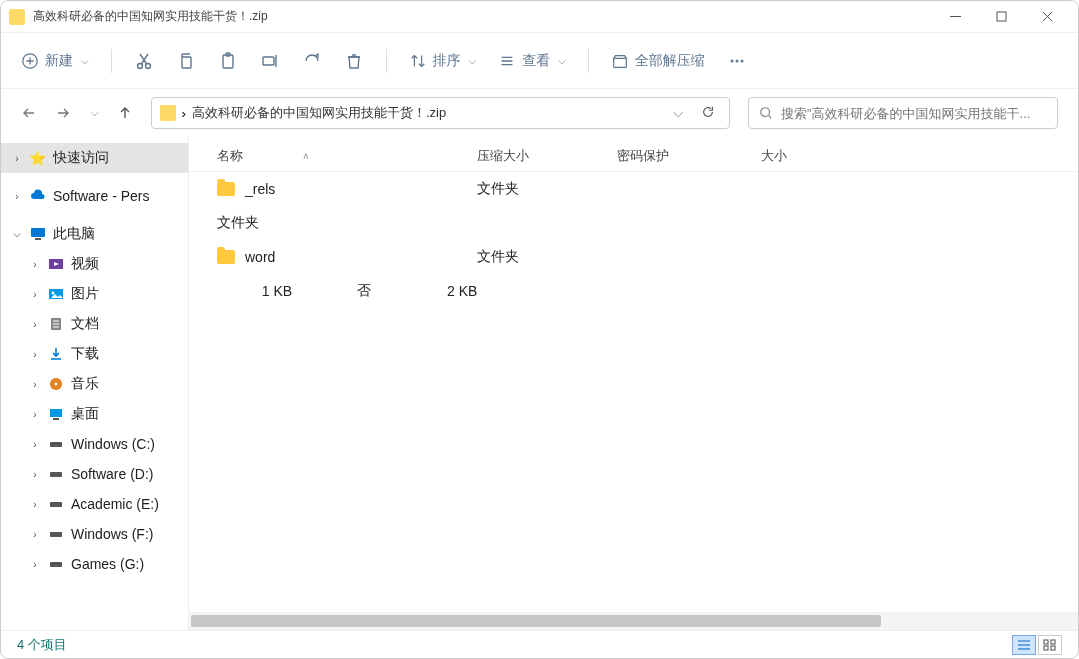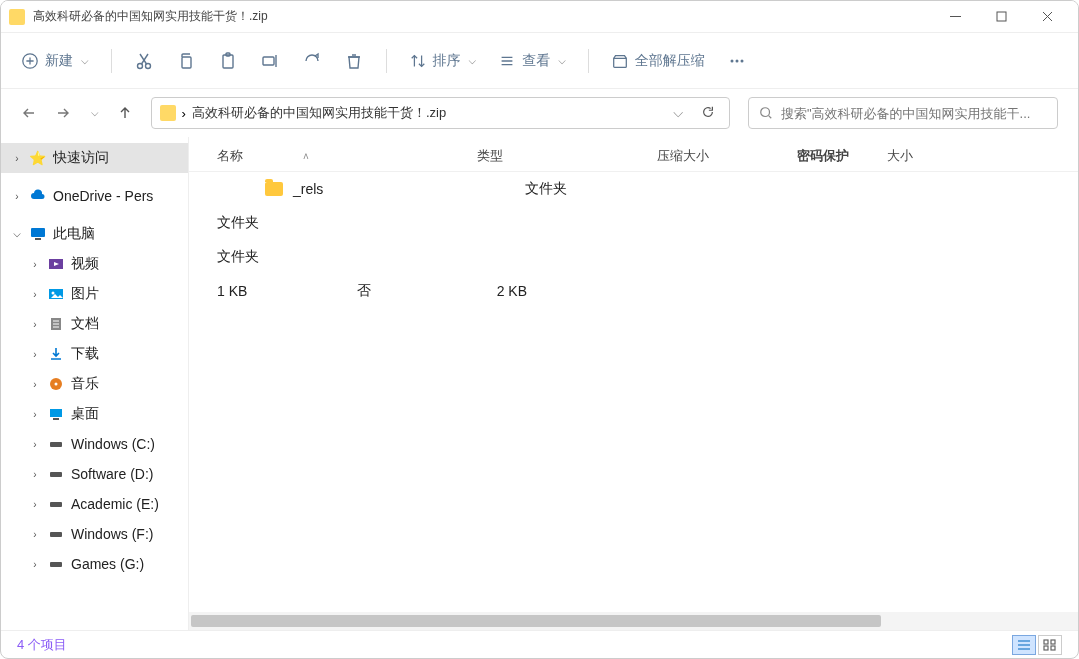--- a/index.html
+++ b/index.html
@@ -45,41 +45,41 @@
     .side-label { color: #222; white-space: nowrap; overflow: hidden; text-overflow: ellipsis; }
     .side-indent-1 { padding-left: 28px; }
     .side-spacer { height: 8px; }
     
     
     .content { flex: 1; display: flex; flex-direction: column; overflow: hidden; }
     .col-headers { display: flex; padding: 10px 20px 6px 28px; font-size: 13px; color: #444; border-bottom: 1px solid #f0f0f0; }
     .col-name { width: 260px; display: flex; align-items: center; gap: 60px; }
     .col-type { width: 180px; }
     .col-comp-left { width: 140px; font-family: Liberation Mono, monospace; }
-    .col-pw { width: 90px; font-weight: bold; }
-    .col-size { width: 80px; }
+    .col-pw { width: 90px; }
+    .col-size { width: 80px; text-align: right; }
     .sort-caret { color: #888; font-size: 10px; }
     
     .rows { flex: 1; overflow: auto; }
     .row { display: flex; padding: 8px 20px 8px 28px; font-size: 14px; color: #222; align-items: center; }
-    .row .c-name { width: 260px; display: flex; align-items: center; gap: 10px; margin-left: 48px; }
+    .row .c-name { width: 260px; display: flex; align-items: center; gap: 10px; }
     .row .c-type { width: 180px; }
-    .row .c-comp { width: 140px; text-align: left; padding-right: 20px; }
+    .row .c-comp { width: 140px; text-align: center; padding-right: 20px; }
     .row .c-pw { width: 90px; }
-    .row .c-size { width: 80px; text-align: right; }
+    .row .c-size { width: 80px; text-align: left; }
     .file-icon-folder { width: 18px; height: 14px; background: #FFC83D; border-radius: 2px; position: relative; }
     .file-icon-folder::before { content: ""; position: absolute; top: -3px; left: 0; width: 8px; height: 3px; background: #FFC83D; border-radius: 2px 2px 0 0; }
     .file-icon-doc { width: 14px; height: 18px; border: 1px solid #888; border-radius: 2px; position: relative; background: #fff; }
     .file-icon-doc::after { content: ""; position: absolute; top: -1px; right: -1px; width: 5px; height: 5px; background: #fff; border-left: 1px solid #888; border-bottom: 1px solid #888; }
     
     .hscroll { height: 18px; background: #f4f4f4; display: flex; align-items: center; padding: 0 2px; }
     .hscroll-thumb { height: 12px; width: 78%; background: #c6c6c6; border-radius: 2px; }
     
     
-    .statusbar { height: 28px; display: flex; align-items: center; padding: 0 16px; font-size: 13px; color: #8b5cf6; border-top: 1px solid #eee; }
+    .statusbar { height: 28px; display: flex; align-items: center; padding: 0 16px; font-size: 13px; color: #0f766e; border-top: 1px solid #eee; }
     .status-text { flex: 1; }
     .view-btn { width: 24px; height: 20px; border: 1px solid #ccc; display: flex; align-items: center; justify-content: center; margin-left: 2px; background: #fff; }
     .view-btn.active { background: #cfe4ff; border-color: #7aa7e0; }
   </style>
 </head>
 <body>
 
 <div class="titlebar">
   <div class="titlebar-icon"></div>
   <div class="titlebar-title">高效科研必备的中国知网实用技能干货！.zip</div>
@@ -237,21 +237,21 @@
       <span class="side-label">快速访问</span>
     </div>
     <div class="side-spacer"></div>
     <div class="side-item">
       <span class="side-caret">›</span>
       <span class="side-icon">
           <svg width="18" height="18" viewBox="0 0 18 18">
             <path d="M5 12 a3 3 0 0 1 0-6 a4 4 0 0 1 8 1 a2.5 2.5 0 0 1 0 5 z" fill="#0078D4"></path>
           </svg>
         </span>
-      <span class="side-label">OneDrive - Pers</span>
+      <span class="side-label">Software - Pers</span>
     </div>
     <div class="side-spacer"></div>
     <div class="side-item">
       <span class="side-caret">⌵</span>
       <span class="side-icon">
           <svg width="18" height="18" viewBox="0 0 18 18">
             <rect x="2" y="3" width="14" height="9" rx="1" fill="#0078D4"></rect>
             <rect x="6" y="13" width="6" height="2" fill="#555"></rect>
           </svg>
         </span>
@@ -365,21 +365,20 @@
       <span class="side-label">Games (G:)</span>
     </div>
   </div>
 
   <div class="content">
     <div class="col-headers">
       <div class="col-name">
           <span>名称</span>
           <span class="sort-caret">˄</span>
         </div>
-      <div class="col-type">类型</div>
       <div class="col-comp-left">压缩大小</div>
       <div class="col-pw">密码保护</div>
       <div class="col-size">大小</div>
     </div>
     <div class="rows" id="rows">
         <div class="row">
           <div class="c-name">
             <div class="file-icon-folder"></div>
             <span>_rels</span>
           </div>
@@ -388,20 +387,24 @@
           <div class="c-pw"></div>
           <div class="c-size"></div>
         </div>
         <div class="row">
           <div class="c-type">文件夹</div>
           <div class="c-comp"></div>
           <div class="c-pw"></div>
           <div class="c-size"></div>
         </div>
         <div class="row">
+          <div class="c-name">
+            <div class="file-icon-folder"></div>
+            <span>word</span>
+          </div>
           <div class="c-type">文件夹</div>
           <div class="c-comp"></div>
           <div class="c-pw"></div>
           <div class="c-size"></div>
         </div>
         <div class="row">
           <div class="c-comp">1 KB</div>
           <div class="c-pw">否</div>
           <div class="c-size">2 KB</div>
         </div>

